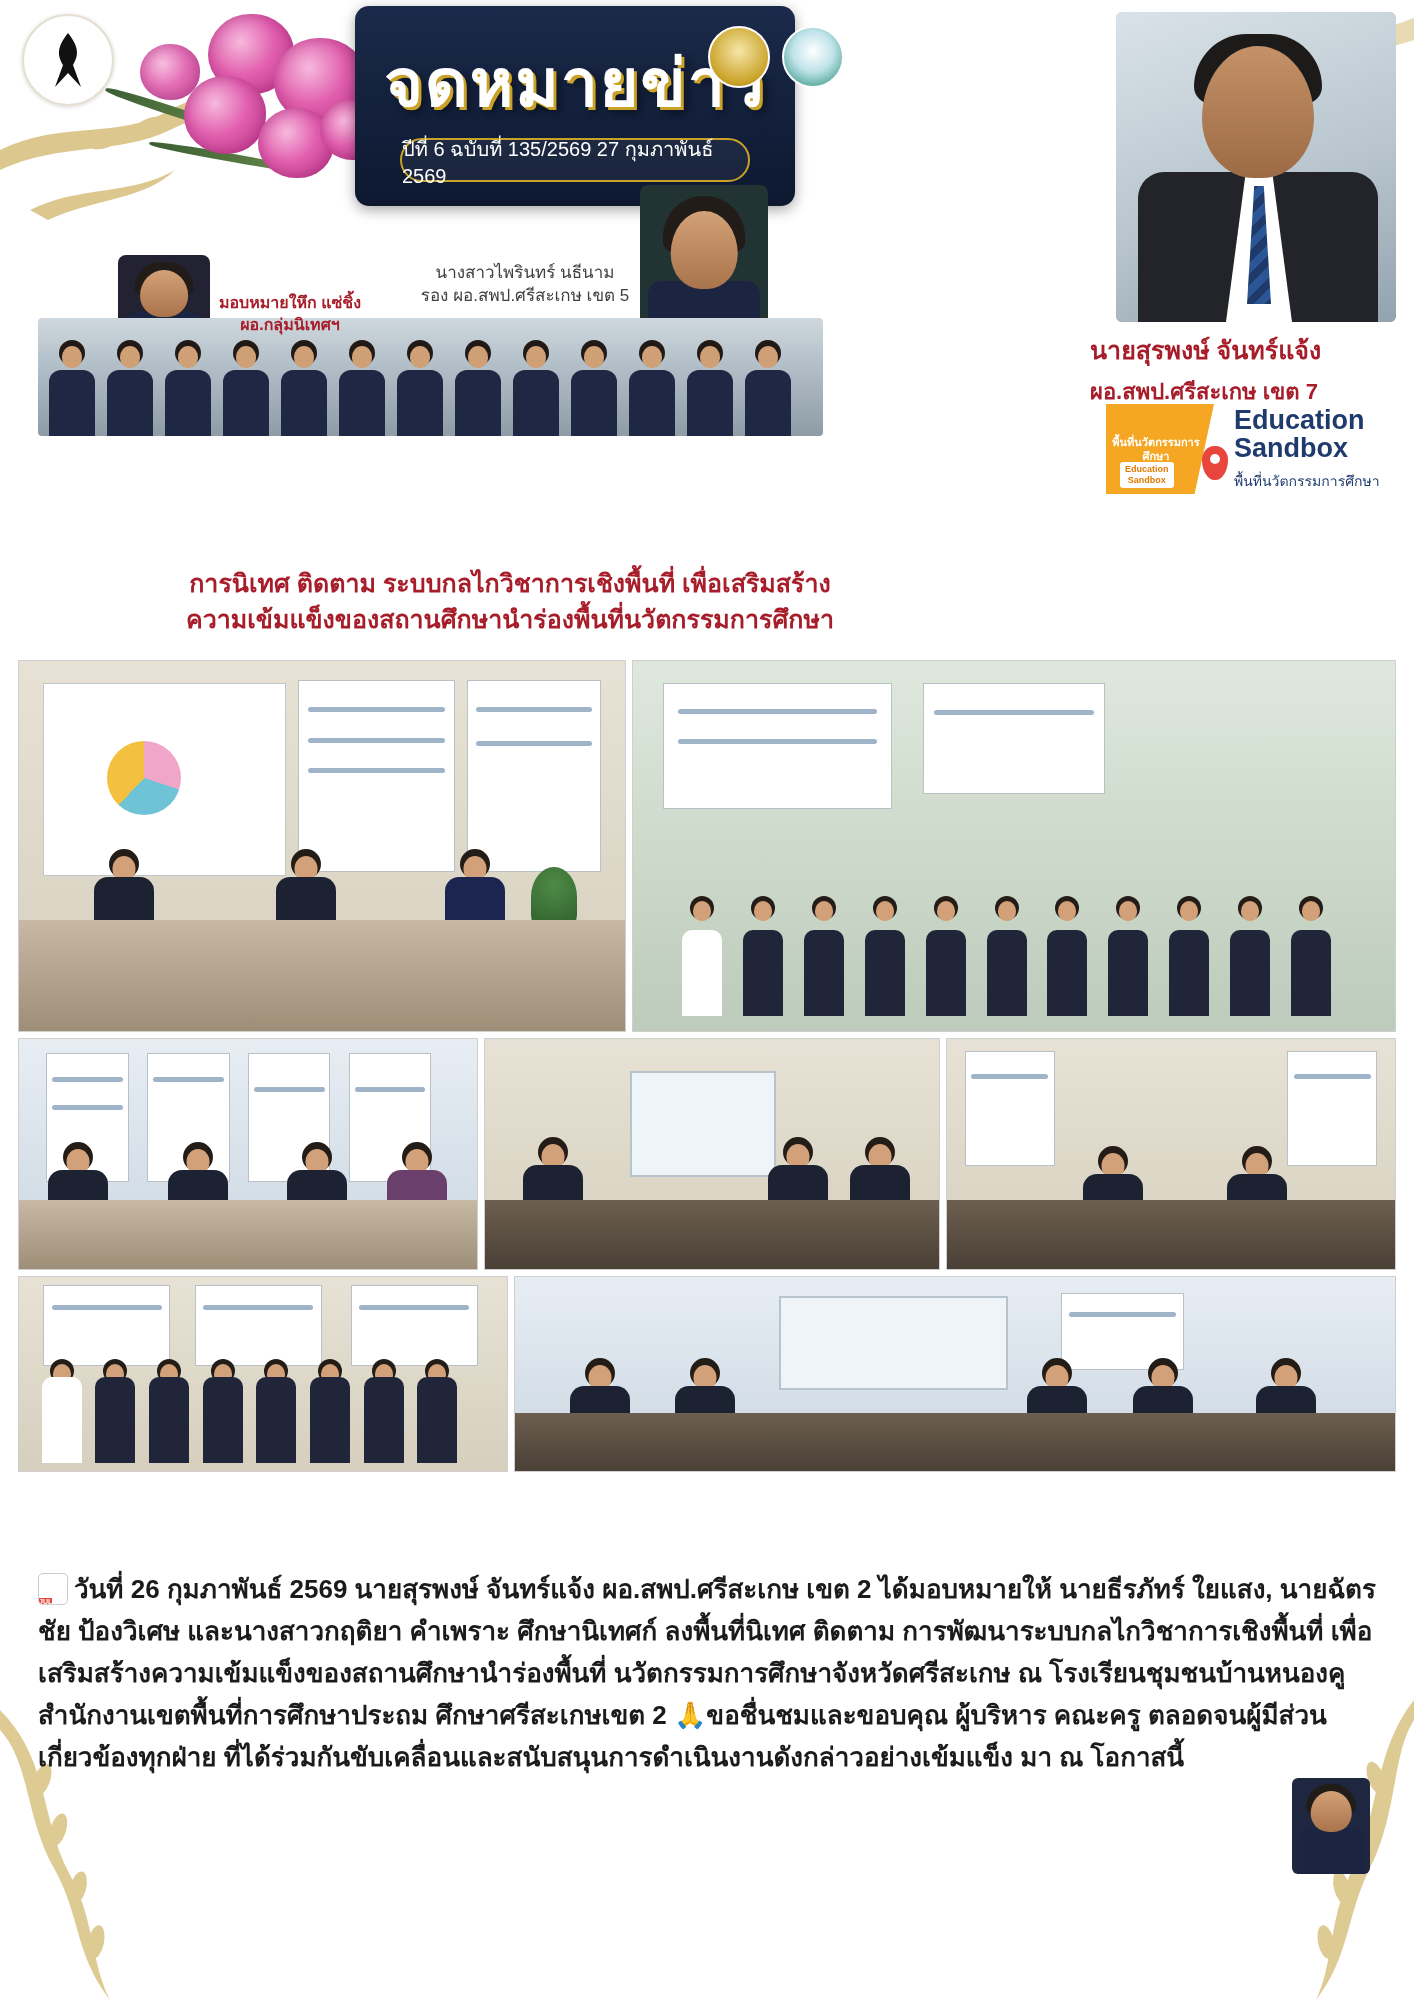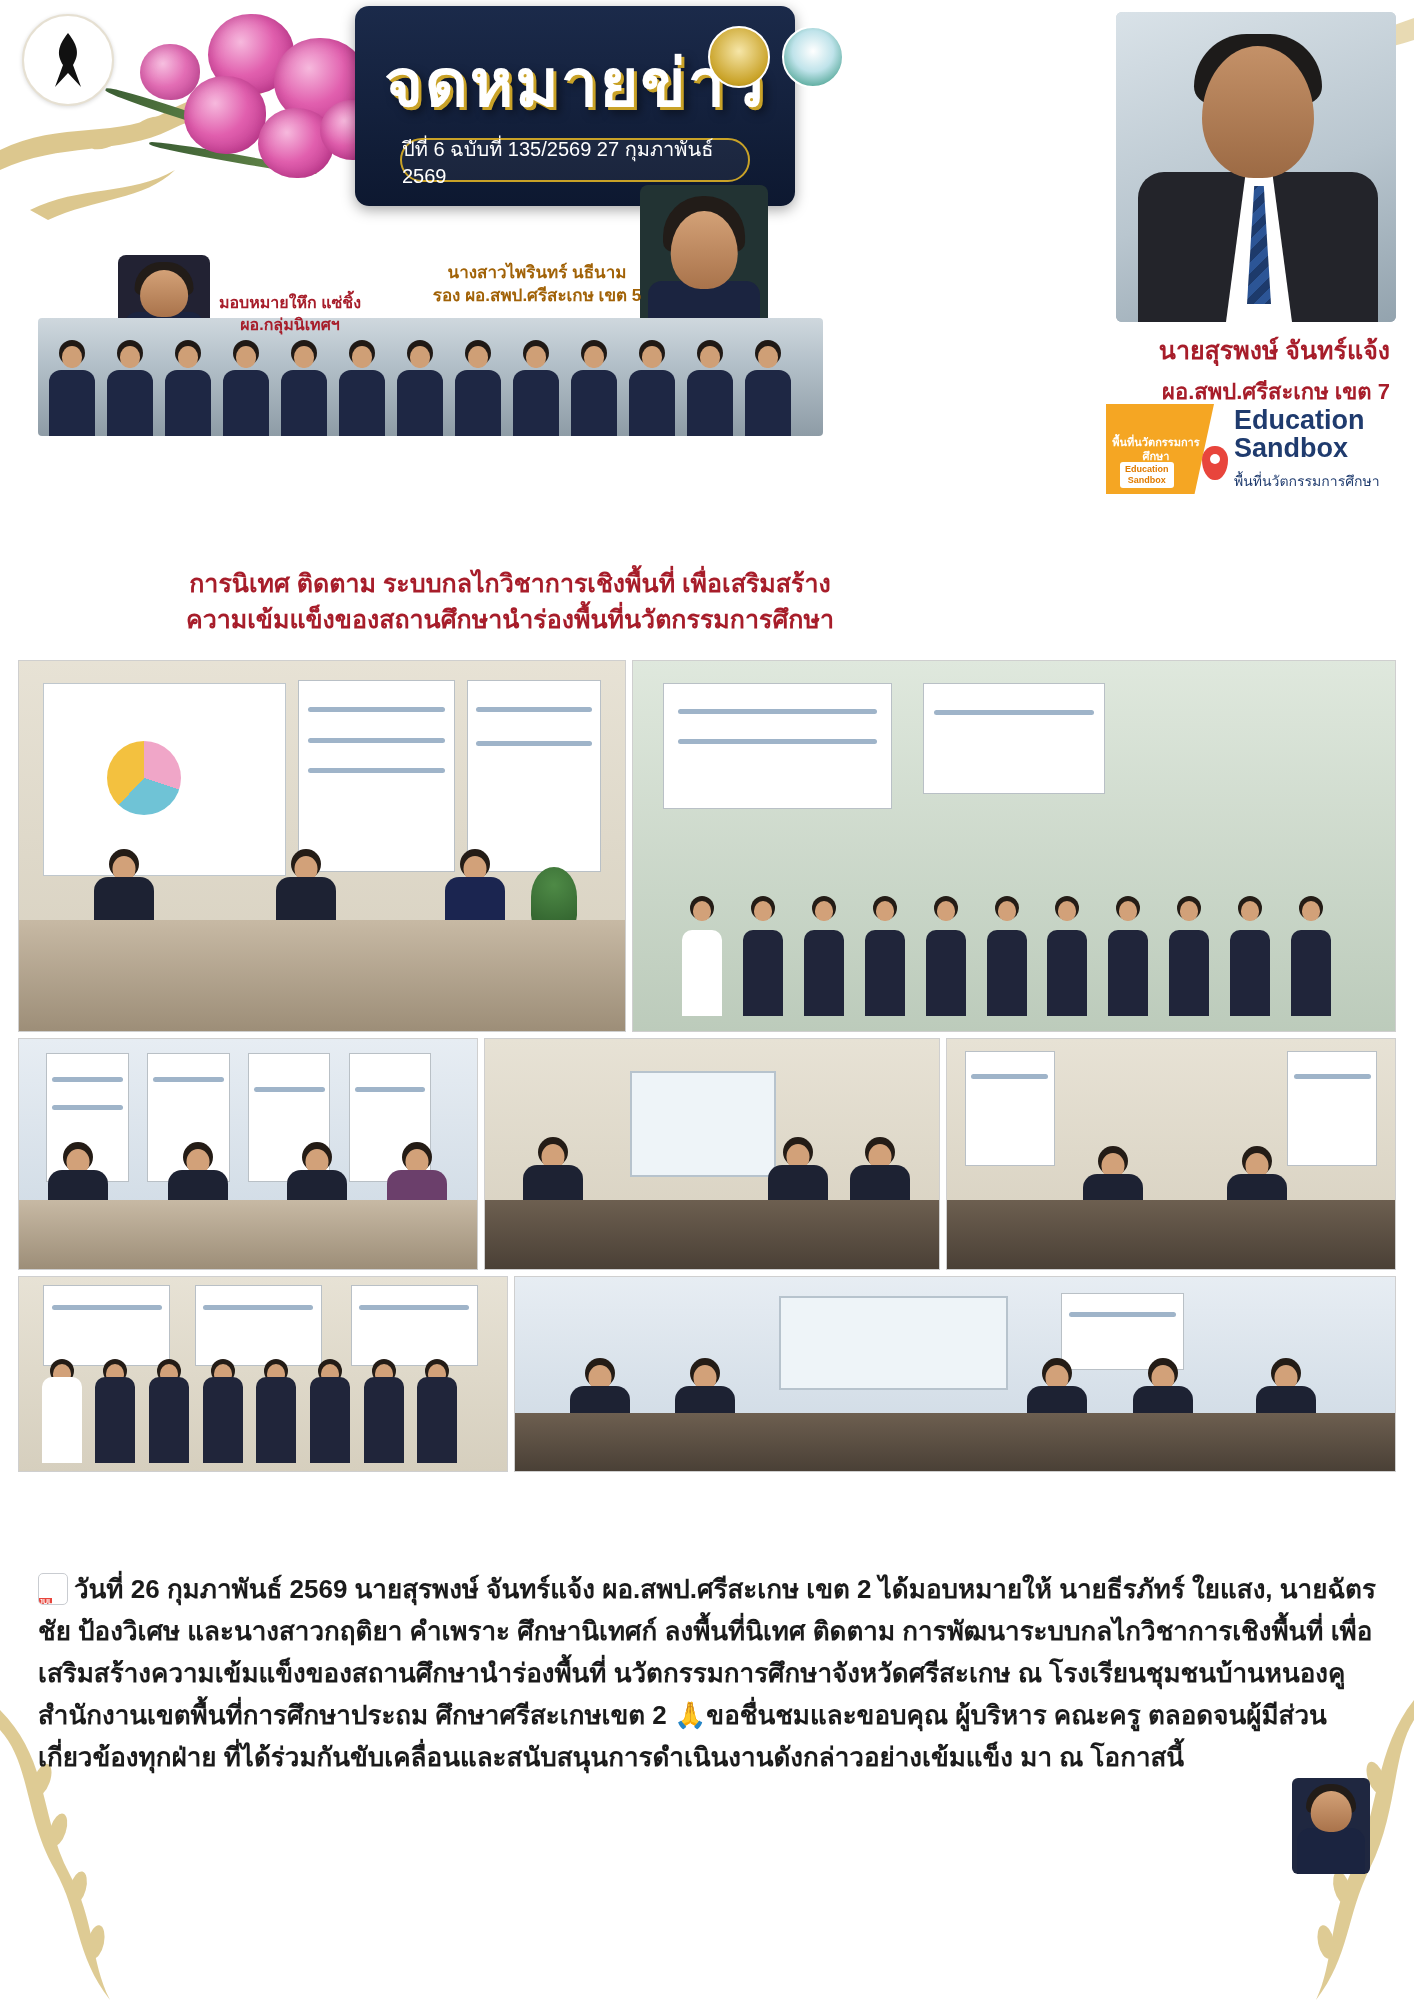--- a/index.html
+++ b/index.html
@@ -130,21 +130,21 @@
     background: #ffffff;
     clip-path: polygon(30% 0,70% 0,100% 100%,0 100%);
   }
   .pm-tie {
     position: absolute; left: 131px; bottom: 18px; width: 24px; height: 118px;
     background: repeating-linear-gradient(135deg,#1d3a6b 0 8px,#2c5596 8px 16px);
     clip-path: polygon(30% 0,70% 0,100% 100%,0 100%);
   }
   .name-main {
     position: absolute; right: 24px; top: 330px;
-    width: 300px; text-align: right;
+    width: 300px; text-align: left;
     color: #a71d2a; font-size: 25px; font-weight: bold;
     text-shadow: 1px 1px 0 #fff;
   }
   .name-main .sub { font-size: 22px; display:block; margin-top:4px;}
 
   
   .person-a {
     position: absolute; left: 118px; top: 255px; width: 92px; height: 110px;
     border-radius: 8px; overflow: hidden; background: #223;
   }
@@ -156,22 +156,22 @@
     border-radius: 50% 50% 45% 45% / 55% 55% 45% 45%; background: linear-gradient(180deg,#d3a177,#a9734b); }
   .person-hair { position:absolute; left:50%; transform: translateX(-50%); top: 6%; width: 64%; height: 30%;
     border-radius: 40px 40px 10px 10px; background:#221c18; }
   .person-suit { position:absolute; left: 6%; bottom:0; width: 88%; height: 48%; background:#1b2440; border-radius: 14px 14px 0 0;}
 
   .label-a {
     position: absolute; left: 195px; top: 292px; width: 190px;
     color: #a71d2a; font-size: 16px; font-weight: bold; text-align: center; line-height: 1.35;
   }
   .label-b {
-    position: absolute; left: 412px; top: 262px; width: 250px;
-    color: #a16207; font-size: 17px; font-weight: bold; text-align: center; line-height: 1.35;
+    position: absolute; left: 400px; top: 262px; width: 250px;
+    color: #404040; font-size: 17px; font-weight: normal; text-align: center; line-height: 1.35;
   }
 
   .group-photo {
     position: absolute; left: 38px; top: 318px; width: 785px; height: 118px;
     border-radius: 4px;
     background: linear-gradient(180deg,#cfd8de 0%, #b2bfc8 40%, #8e9ca6 100%);
     overflow: hidden;
   }
   .gp-person { position:absolute; bottom:0; width: 52px; height: 96px; }
   .gp-person .h { position:absolute; left:50%; transform:translateX(-50%); top:0; width:26px;height:26px;border-radius:50%;background:#201915;}

